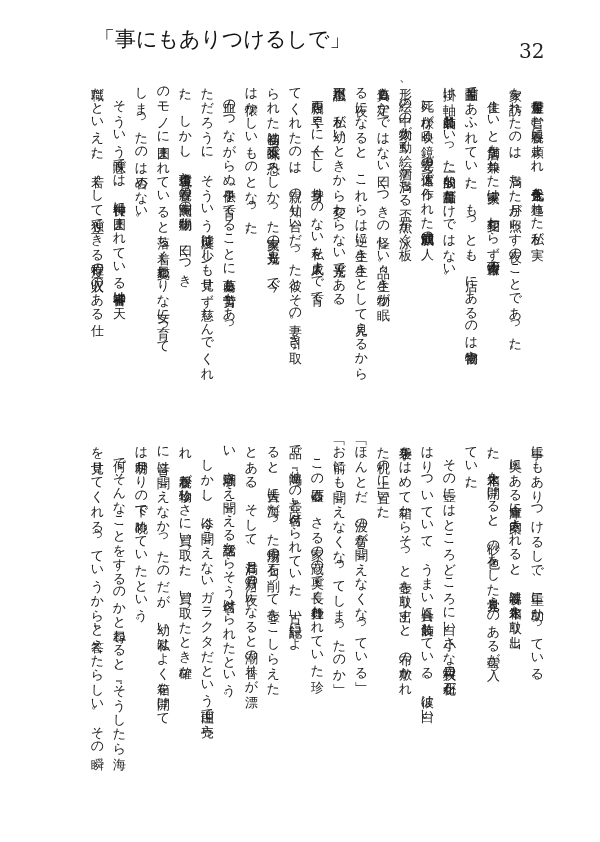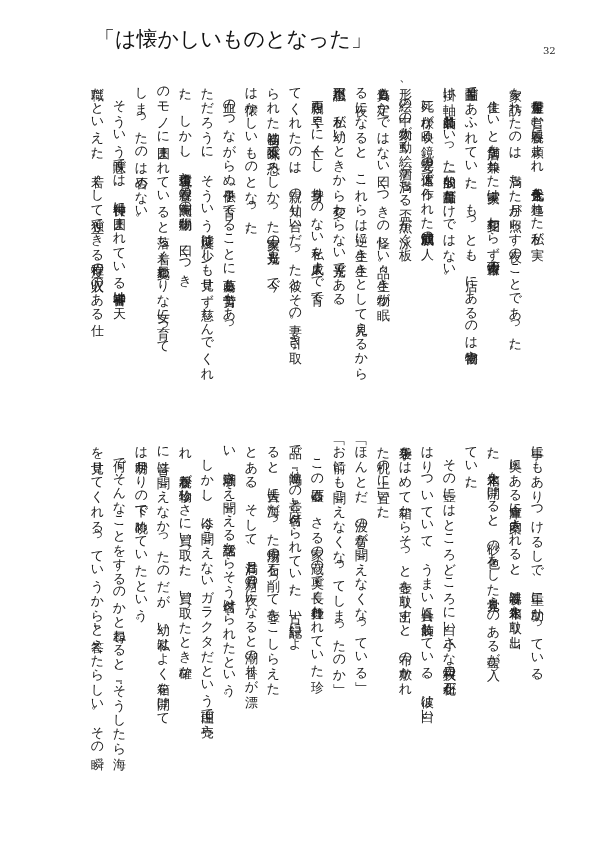--- a/index.html
+++ b/index.html
@@ -23,24 +23,23 @@
       font-size: 21px;
       line-height: 30px;
       letter-spacing: 0;
       white-space: nowrap;
       color: #111;
     }
     .page-number {
       position: absolute;
       left: 519px;
       top: 42px;
-      font-size: 10px;
+      font-size: 20px;
       line-height: 18px;
       color: #222;
-      margin-left: 24px;
     }
     .text-block {
       position: absolute;
       right: 52px;
       height: 325px;
       writing-mode: vertical-rl;
       -webkit-writing-mode: vertical-rl;
       text-orientation: mixed;
       font-size: 13px;
       line-height: 22px;
@@ -54,21 +53,21 @@
       width: 22px;
       overflow: visible;
     }
     .col.tight { letter-spacing: -0.5px; }
   </style>
 </head>
 <body>
 
 <div class="page">
 
-  <div class="title">「は懐かしいものとなった」</div>
+  <div class="title">「事にもありつけるしで」</div>
   <div class="page-number">32</div>
 
   <div class="text-block upper">
     <div class="col">　骨董屋を営む養親に頼まれ、千代金丸を連れた私が実</div>
     <div class="col">家を訪れたのは、満ちた月が照らす夜のことであった。</div>
     <div class="col">　住まいと店舗を兼ねた実家は、相変わらず古今東西の</div>
     <div class="col">骨董品であふれていた。もっとも、店にあるのは書物や</div>
     <div class="col">掛け軸、装飾品といった一般的な骨董品だけではない。</div>
     <div class="col">　死に様が映る鏡、嬰児の遺体で作られた満願成就の人</div>
     <div class="col tight">形、絵の中の人物が動く絵、酒が満ちる盃、魚が泳ぐ板。</div>

